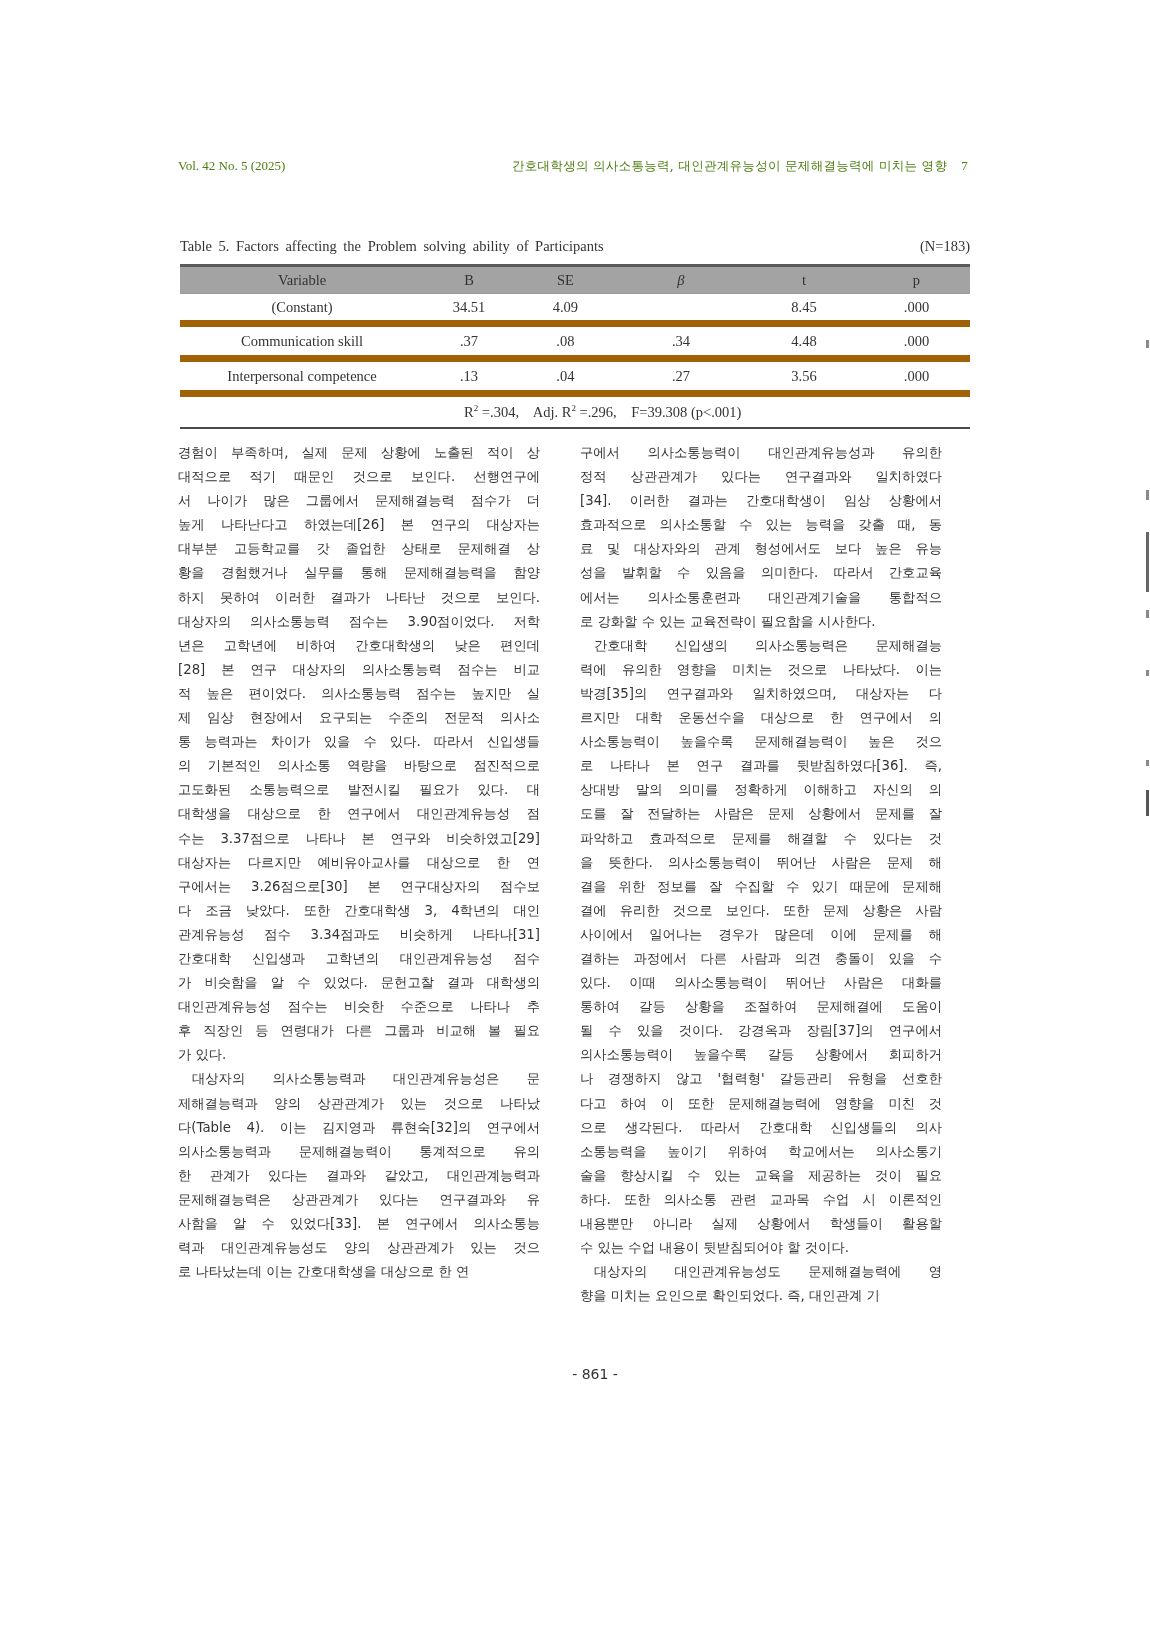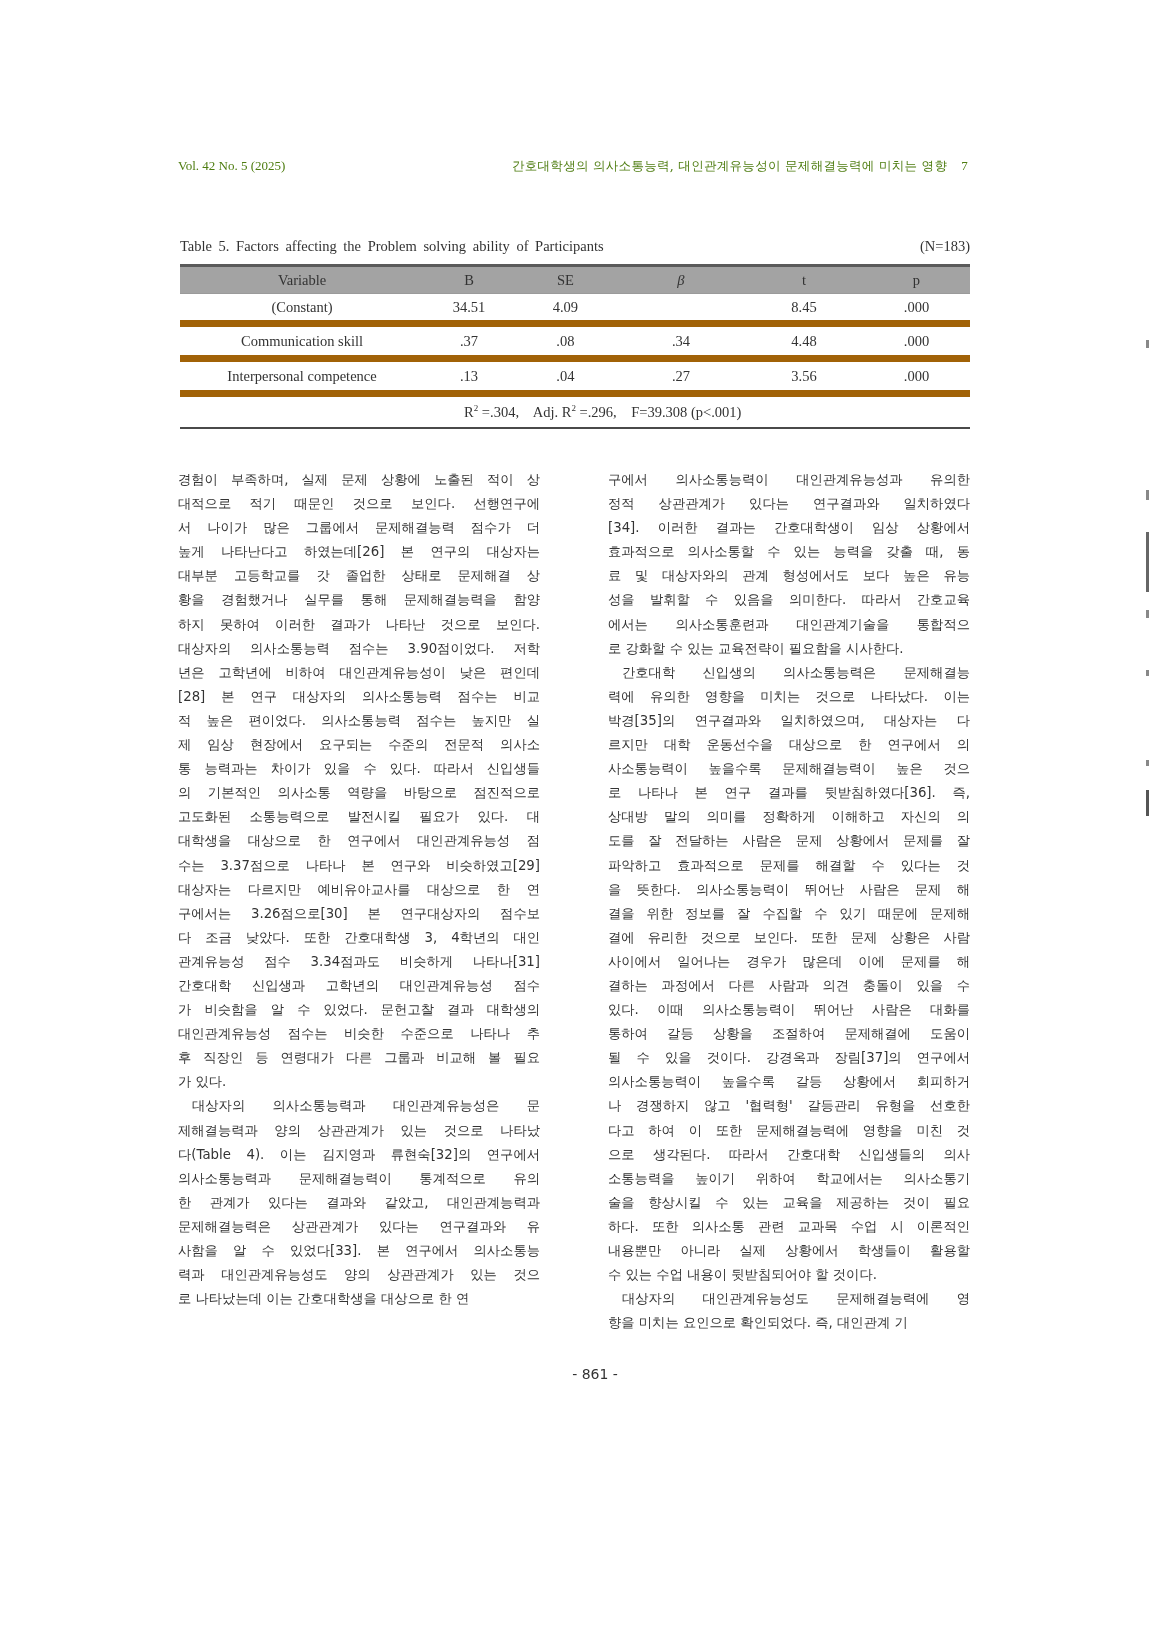--- a/index.html
+++ b/index.html
@@ -37,26 +37,26 @@
     table.reg .beta { font-style: italic; }
     .col-var { width: 228px; }
     .col-b { width: 84px; }
     .col-se { width: 96px; }
     .col-beta { width: 120px; }
     .col-t { width: 110px; }
     .col-p { width: 100px; }
     sup { font-size: 9px; }
 
     .col {
-      position: absolute; top: 468px; width: 362px;
+      position: absolute; top: 441px; width: 362px;
       font-family: "DejaVu Sans", sans-serif; font-size: 13.3px; line-height: 24.1px;
       color: #333; text-align: justify;
     }
     .col.left { left: 178px; }
-    .col.right { left: 580px; margin-left: 28px; }
+    .col.right { left: 580px; }
     .line { display: block; white-space: nowrap; text-align: justify; text-align-last: justify; height: 24.1px; overflow: hidden; }
     .line.last { text-align-last: left; }
 
     .page-number {
       position: absolute; top: 1366px; left: 0; width: 1110px; text-align: center;
       font-family: "DejaVu Sans", sans-serif; font-size: 14px; color: #333; margin-left: 40px;
     }
     .edge-marks { position: absolute; right: 0; top: 300px; width: 6px; height: 560px; }
     .edge-marks span { position: absolute; right: 1px; width: 3px; background: #888; }
   </style>
@@ -123,21 +123,21 @@
 
 <div class="col left" id="left-col">
     <span class="line">경험이 부족하며, 실제 문제 상황에 노출된 적이 상</span>
     <span class="line">대적으로 적기 때문인 것으로 보인다. 선행연구에</span>
     <span class="line">서 나이가 많은 그룹에서 문제해결능력 점수가 더</span>
     <span class="line">높게 나타난다고 하였는데[26] 본 연구의 대상자는</span>
     <span class="line">대부분 고등학교를 갓 졸업한 상태로 문제해결 상</span>
     <span class="line">황을 경험했거나 실무를 통해 문제해결능력을 함양</span>
     <span class="line">하지 못하여 이러한 결과가 나타난 것으로 보인다.</span>
     <span class="line">대상자의 의사소통능력 점수는 3.90점이었다. 저학</span>
-    <span class="line">년은 고학년에 비하여 대인관계유능성이 낮은 편인데</span>
+    <span class="line">년은 고학년에 비하여 간호대학생의 낮은 편인데</span>
     <span class="line">[28] 본 연구 대상자의 의사소통능력 점수는 비교</span>
     <span class="line">적 높은 편이었다. 의사소통능력 점수는 높지만 실</span>
     <span class="line">제 임상 현장에서 요구되는 수준의 전문적 의사소</span>
     <span class="line">통 능력과는 차이가 있을 수 있다. 따라서 신입생들</span>
     <span class="line">의 기본적인 의사소통 역량을 바탕으로 점진적으로</span>
     <span class="line">고도화된 소통능력으로 발전시킬 필요가 있다. 대</span>
     <span class="line">대학생을 대상으로 한 연구에서 대인관계유능성 점</span>
     <span class="line">수는 3.37점으로 나타나 본 연구와 비슷하였고[29]</span>
     <span class="line">대상자는 다르지만 예비유아교사를 대상으로 한 연</span>
     <span class="line">구에서는 3.26점으로[30] 본 연구대상자의 점수보</span>

